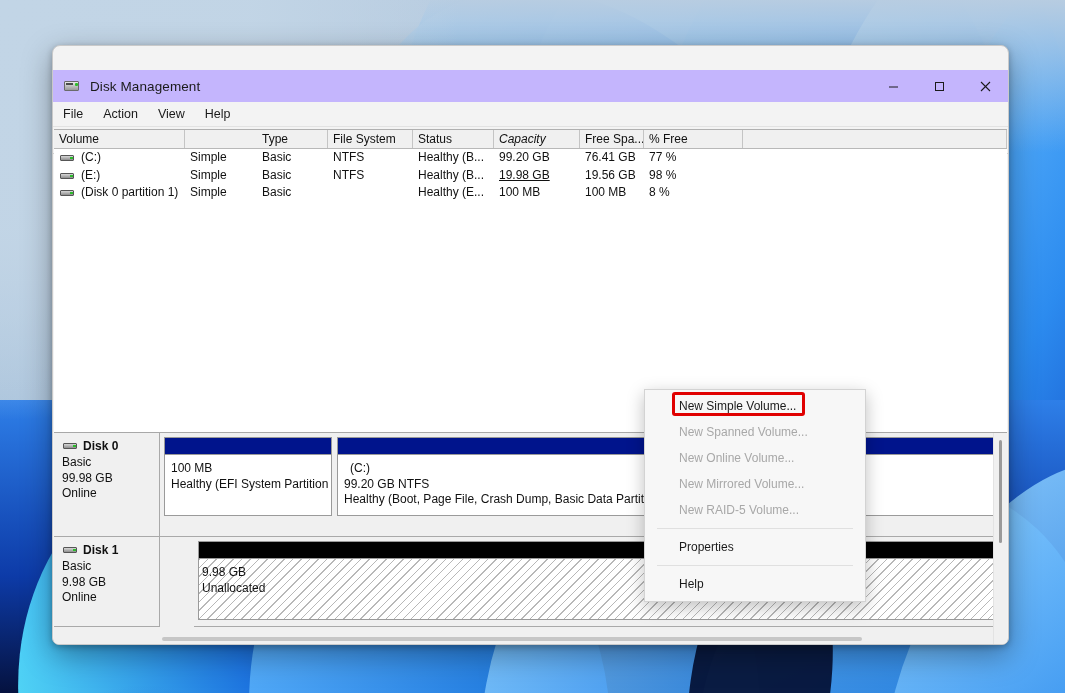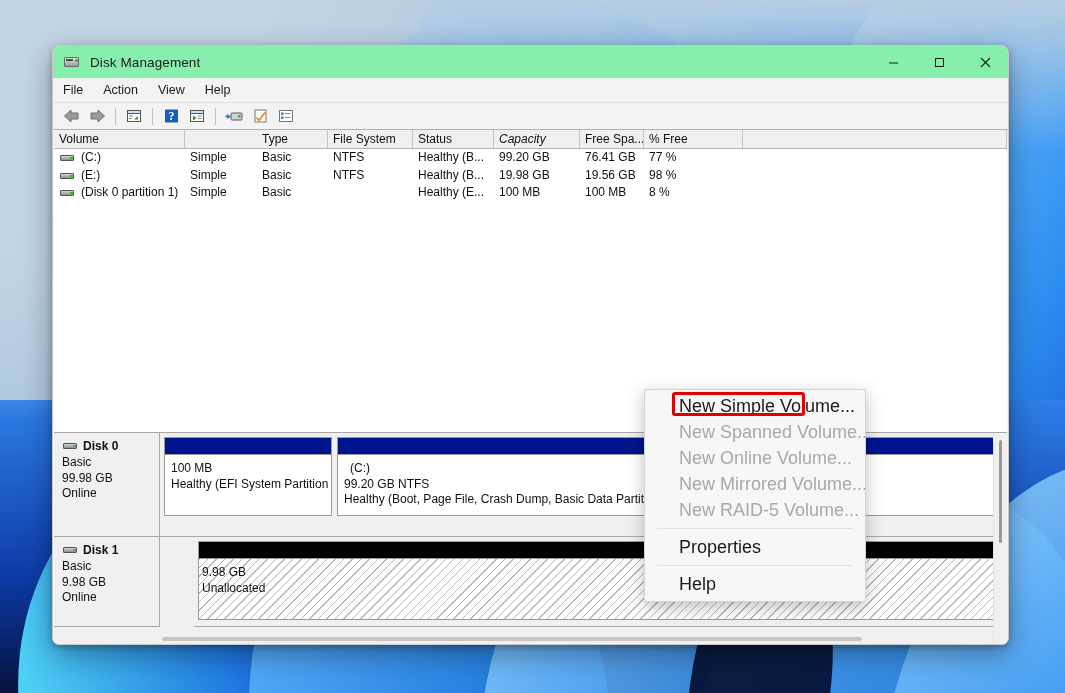--- a/index.html
+++ b/index.html
@@ -34,23 +34,24 @@
     border-radius: 8px 8px 7px 7px;
     box-shadow: 0 10px 30px rgba(0,0,0,0.35), 0 2px 6px rgba(0,0,0,0.25);
     overflow: hidden;
     border: 1px solid #c9c9c9;
     box-sizing: border-box;
   }
 
   
   #titlebar {
     height: 32px;
-    background: #86efac;
+    background: #c4b5fd;
     display: flex; align-items: center;
     position: relative;
+    margin-top: 24px;
   }
   #titlebar .appicon {
     margin-left: 11px; width: 16px; height: 16px;
     position: relative; flex: 0 0 auto;
   }
   
   .drive-ico {
     position: relative; display: inline-block;
   }
   .drive-ico .body {
@@ -275,21 +276,21 @@
     left: 644px; top: 389px;
     width: 222px;
     background: #f7f7f7;
     border: 1px solid #d3d3d3;
     box-shadow: 0 5px 16px rgba(0,0,0,0.25);
     padding: 3px 0 4px 0;
     z-index: 50;
     box-sizing: border-box;
   }
   .ctx-item {
-    font-size: 18px;
+    font-size: 12px;
     color: #1a1a1a;
     padding: 5px 10px 5px 34px;
     line-height: 16px;
     white-space: nowrap;
   }
   .ctx-item.disabled { color: #a8a8a8; }
   .ctx-sep { height: 1px; background: #e0e0e0; margin: 5px 12px 5px 12px; }
   #ctx-highlight {
     position: absolute;
     left: 672px; top: 392px;
@@ -491,21 +492,21 @@
             <span class="vol-ico">
               <span class="vbody"></span>
               <span class="vled"></span>
             </span>
             <span>(E:)</span>
           </div>
           <div class="vcell" style="width: 72px;">Simple</div>
           <div class="vcell" style="width: 71px;">Basic</div>
           <div class="vcell" style="width: 85px;">NTFS</div>
           <div class="vcell" style="width: 81px;">Healthy (B...</div>
-          <div class="vcell" style="width: 86px;">19.98 GB</div>
+          <div class="vcell" style="width: 86px; text-decoration: underline;">19.98 GB</div>
           <div class="vcell" style="width: 64px;">19.56 GB</div>
           <div class="vcell" style="width: 99px;">98 %</div>
         </div>
         <div class="vrow">
           <div class="vcell vol" style="width: 131px;">
             <span class="vol-ico">
               <span class="vbody"></span>
               <span class="vled"></span>
             </span>
             <span>(Disk 0 partition 1)</span>

